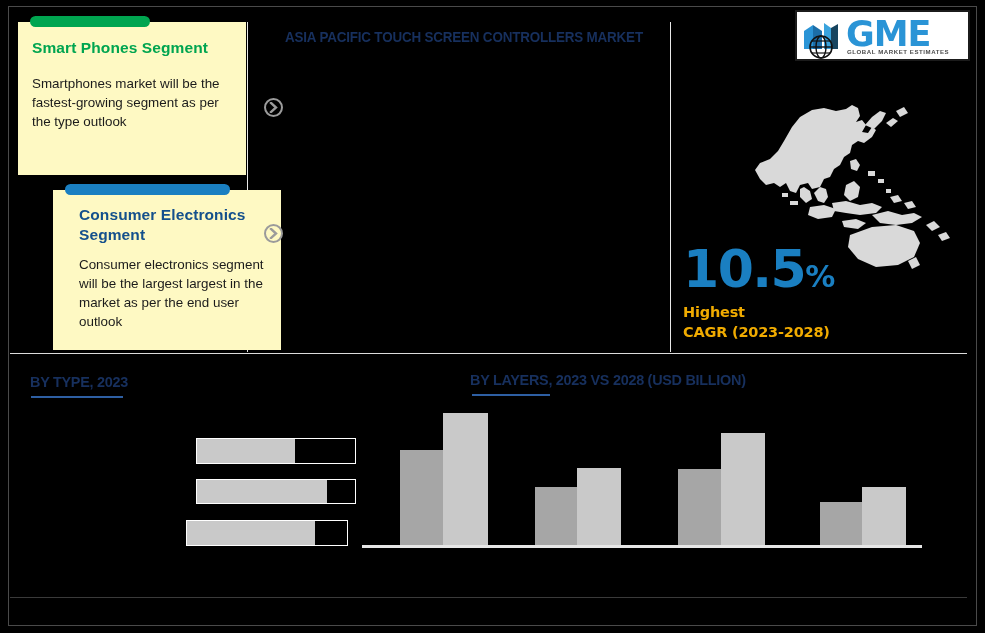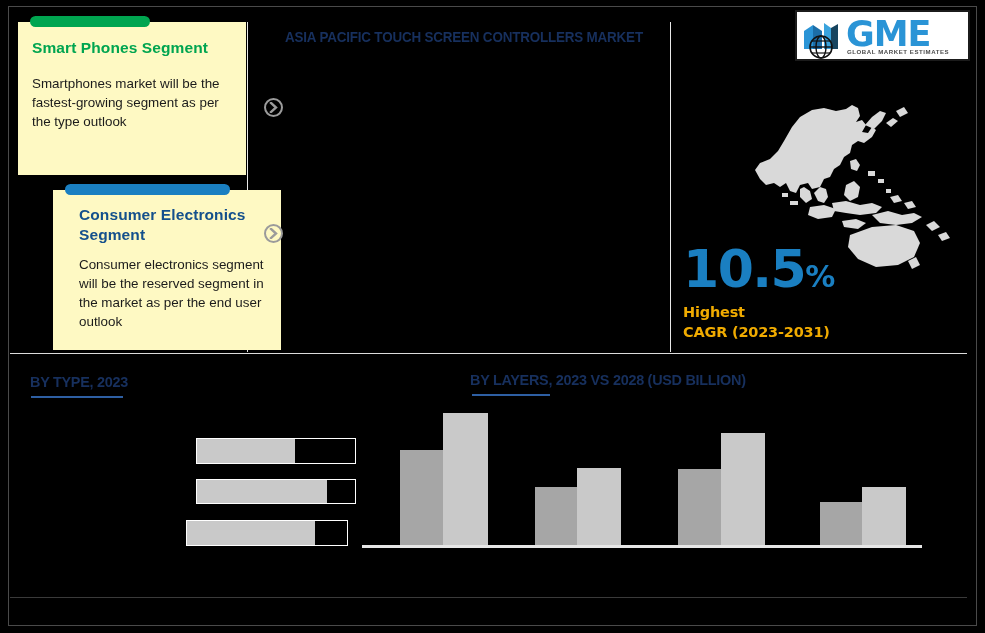--- a/index.html
+++ b/index.html
@@ -106,21 +106,21 @@
   </div>
   <div class="chev" id="chev1">
     <svg width="9" height="11" viewBox="0 0 9 11" aria-hidden="true">
       <path d="M2 1 L7 5.5 L2 10" fill="none" stroke="#9b9b9b" stroke-width="2.4" stroke-linecap="square"></path>
     </svg>
   </div>
 
   <div class="card" id="card2">
     <div class="card-bar"></div>
     <div class="card-title">Consumer Electronics Segment</div>
-    <div class="card-body">Consumer electronics segment will be the reserved segment in the market as per the end user outlook</div>
+    <div class="card-body">Consumer electronics segment will be the largest largest in the market as per the end user outlook</div>
   </div>
   <div class="chev" id="chev2">
     <svg width="9" height="11" viewBox="0 0 9 11" aria-hidden="true">
       <path d="M2 1 L7 5.5 L2 10" fill="none" stroke="#9b9b9b" stroke-width="2.4" stroke-linecap="square"></path>
     </svg>
   </div>
 
   <div id="main-title">ASIA PACIFIC TOUCH SCREEN CONTROLLERS MARKET</div>
 
   <div id="logo">
@@ -173,21 +173,21 @@
         <rect x="186" y="114" width="5" height="4"></rect>
         <rect x="90" y="126" width="8" height="4"></rect>
         <rect x="82" y="118" width="6" height="4"></rect>
       </g>
     </svg>
   </div>
 
   <div id="cagr">
     <div id="cagr-value"><span>10.5</span><span class="pct">%</span></div>
     <div id="cagr-l1">Highest</div>
-    <div id="cagr-l2">CAGR (2023-2031)</div>
+    <div id="cagr-l2">CAGR (2023-2028)</div>
   </div>
 
   <div class="sec-h" id="sec1-h">BY TYPE, 2023</div>
   <div class="sec-rule" id="sec1-rule"></div>
   <div class="sec-h" id="sec2-h">BY LAYERS, 2023 VS 2028 (USD BILLION)</div>
   <div class="sec-rule" id="sec2-rule"></div>
 
   <div id="hchart">
       <div class="hrow" style="left: 18px; top: 6px; width: 160px; height: 26px;">
         <div class="hfill" style="width: 62%; background: rgb(201, 201, 201);"></div>

